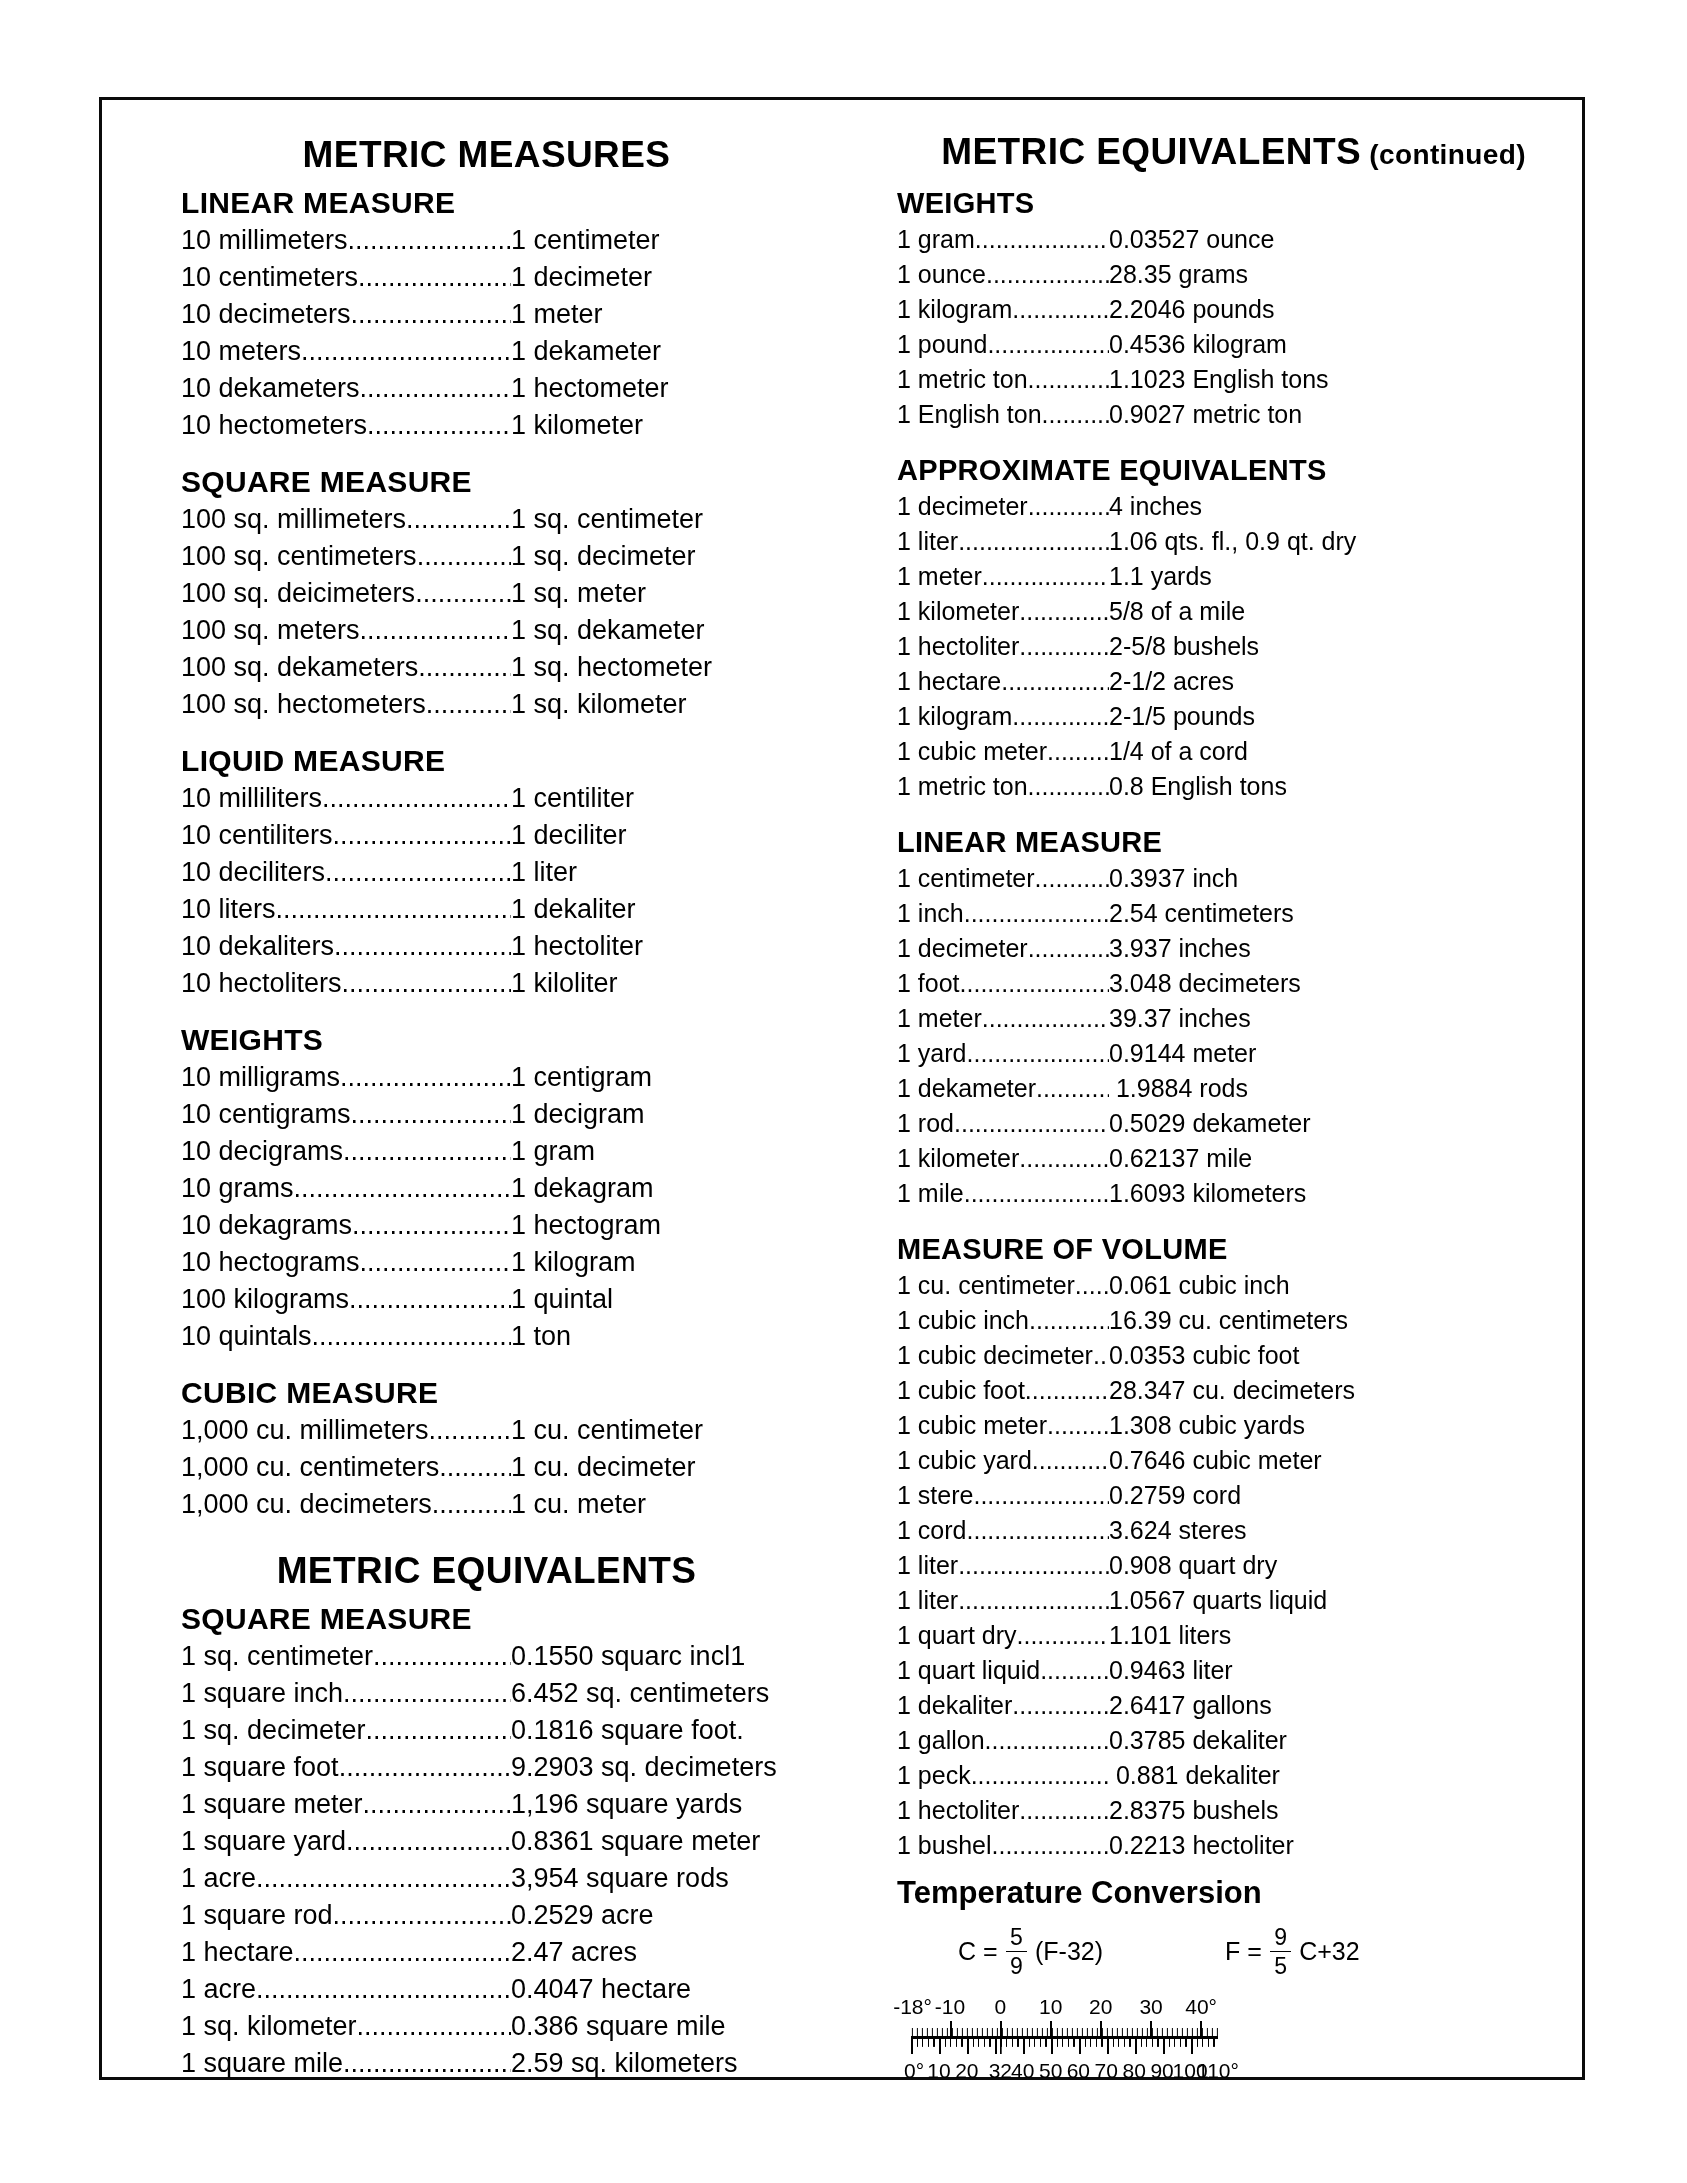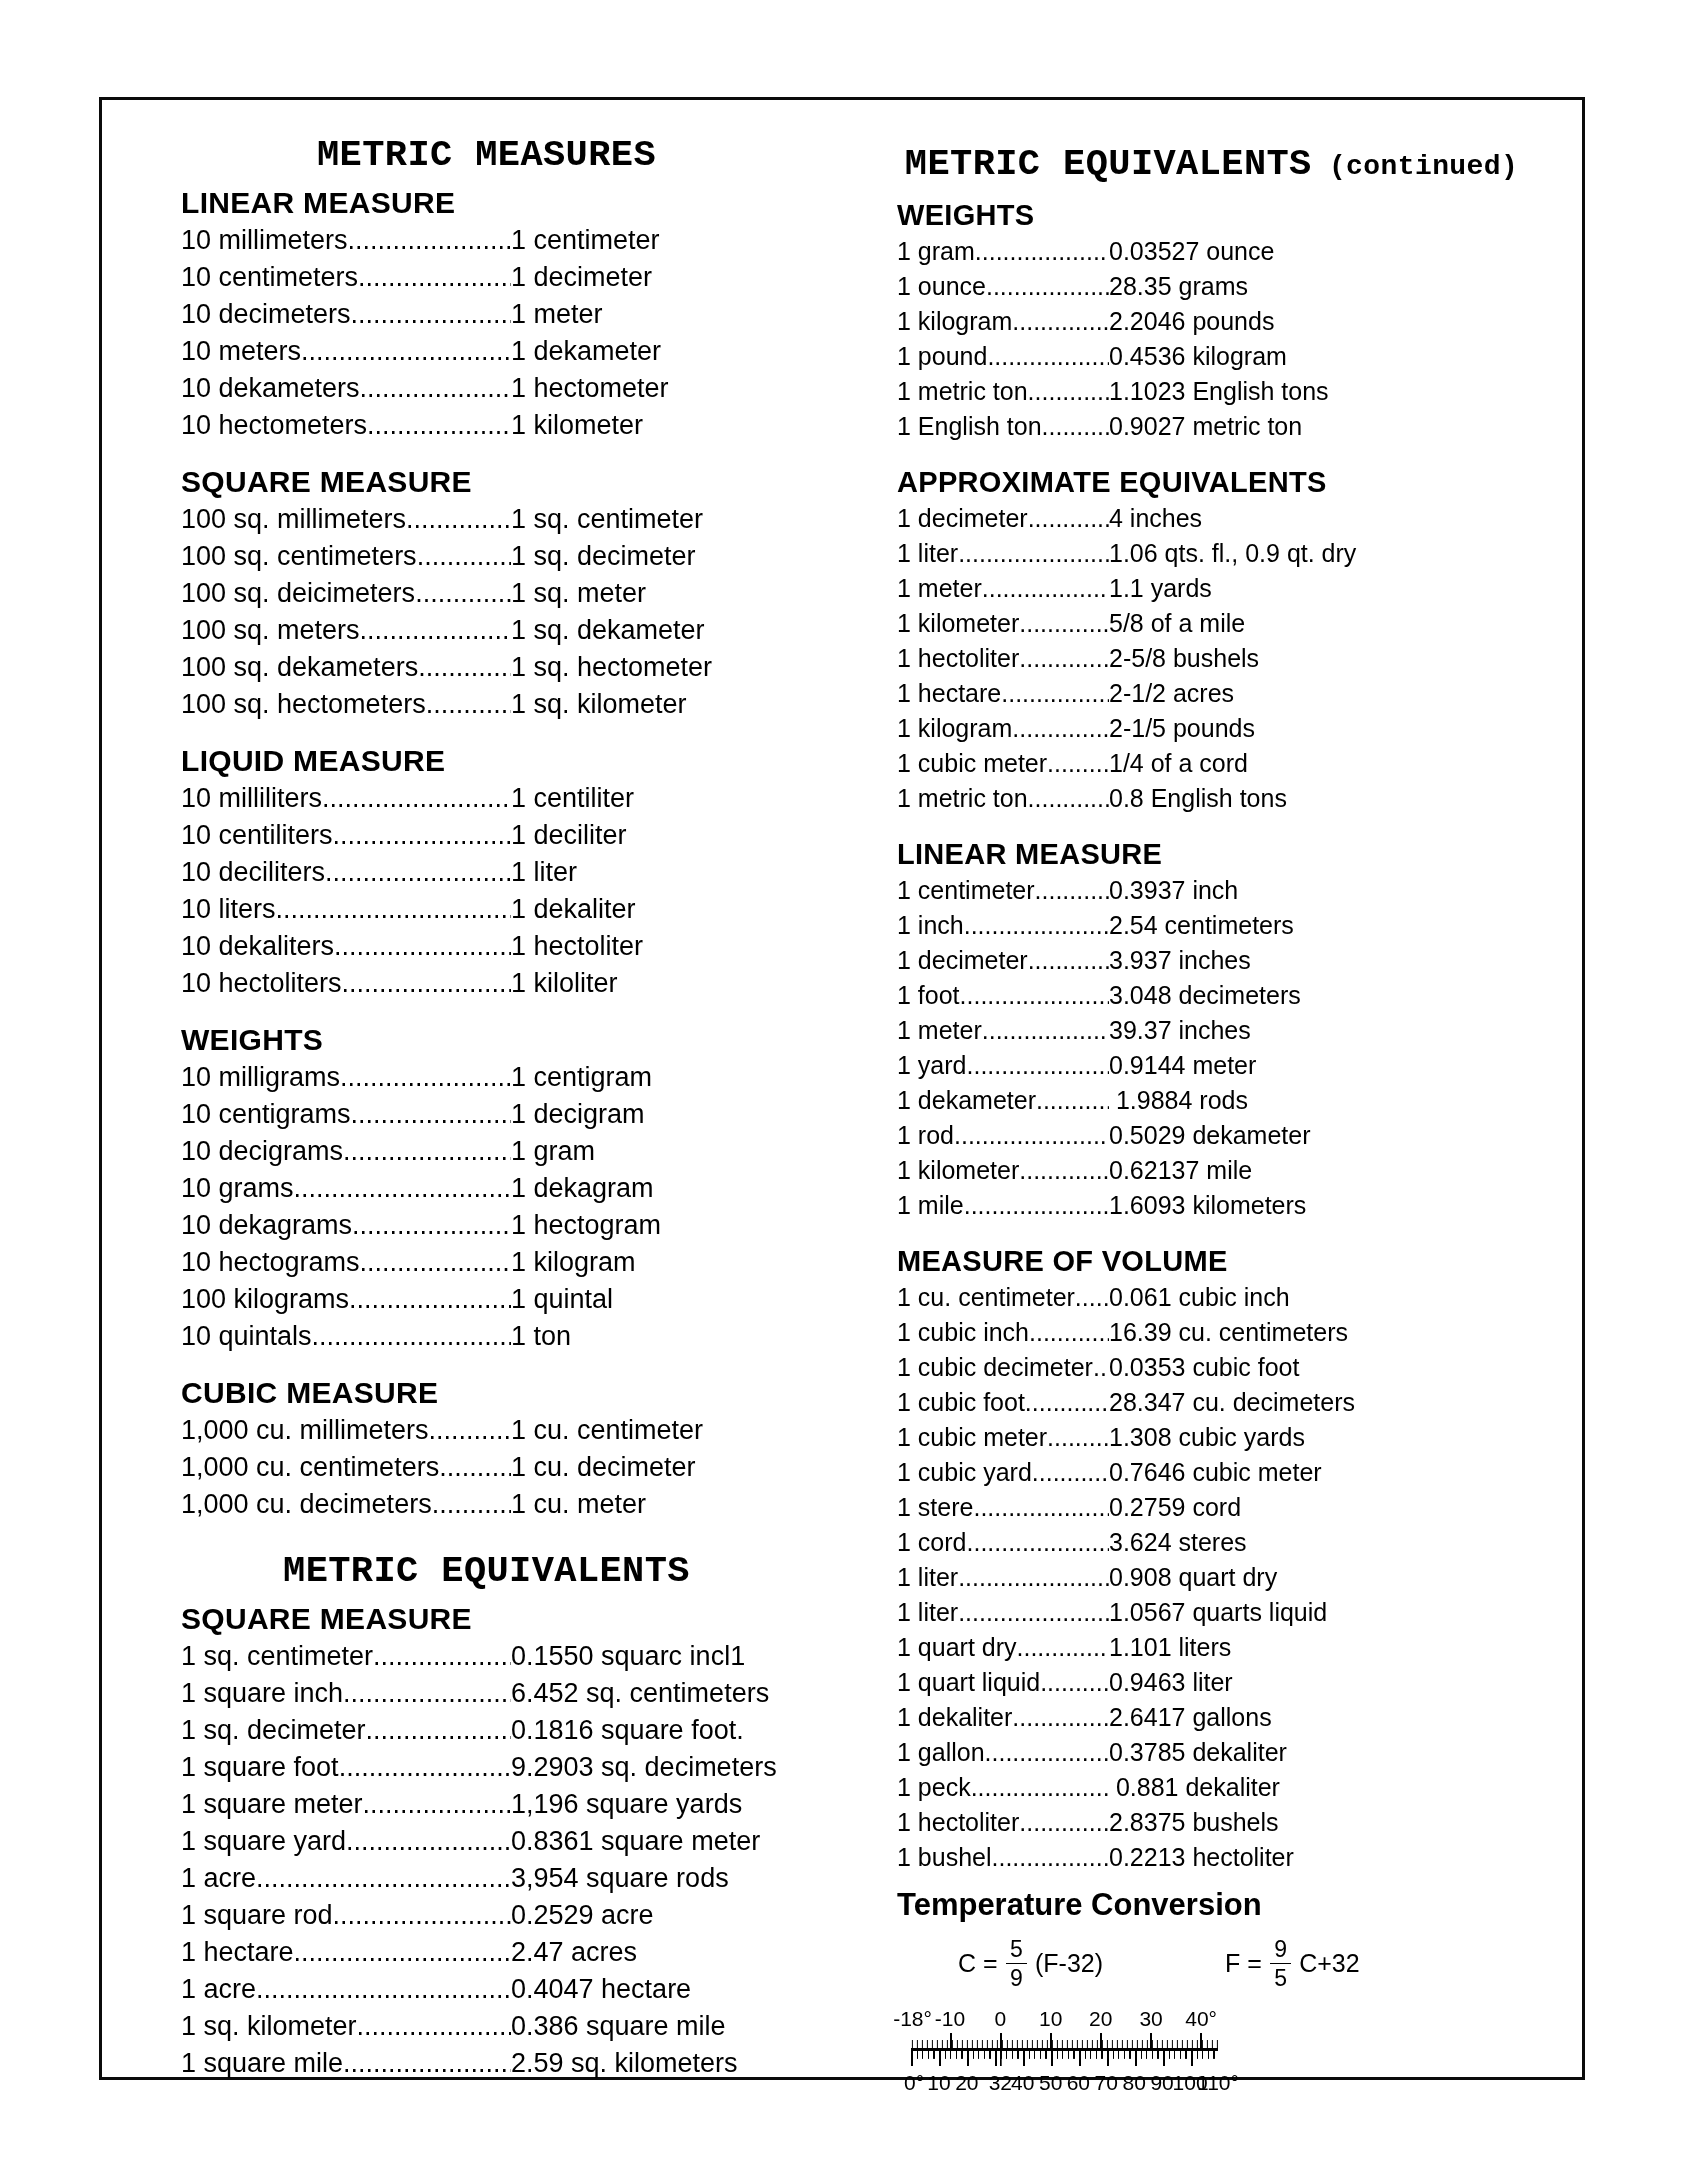--- a/index.html
+++ b/index.html
@@ -12,24 +12,24 @@
     position:absolute; left:99px; top:97px;
     width:1480px; height:1977px;
     border:3.5px solid #0b0b0b; background:#fff;
   }
   .col { position:absolute; top:128px; }
   .col-left  { left:181px;  width:611px; --lead:330px; }
   .col-right { left:897px; width:629px; --lead:212px; }
 
   .doc-title {
     font-size:37px; font-weight:bold; line-height:44px;
-    margin:5.2px 0 7px 0; text-align:center; letter-spacing:0.4px;font-family:Liberation Mono, monospace;
+    margin:5.2px 0 7px 0; text-align:center; letter-spacing:0.4px;
   }
   .doc-title.t2 { margin-top:26px; }
-  .col-right .doc-title { text-align:center; margin-top:14px; }
+  .col-right .doc-title { text-align:right; margin-top:2px; }
   .cont { font-size:28px; font-weight:bold; }
 
   h3 {
     font-size:30px; font-weight:bold; line-height:38px;
     margin:19px 0 0 0; letter-spacing:0.3px;
   }
   .col-right h3 { font-size:29px; }
   .sec.first h3 { margin-top:0; }
 
   .row { display:flex; white-space:nowrap; font-size:27px; line-height:37px; }

